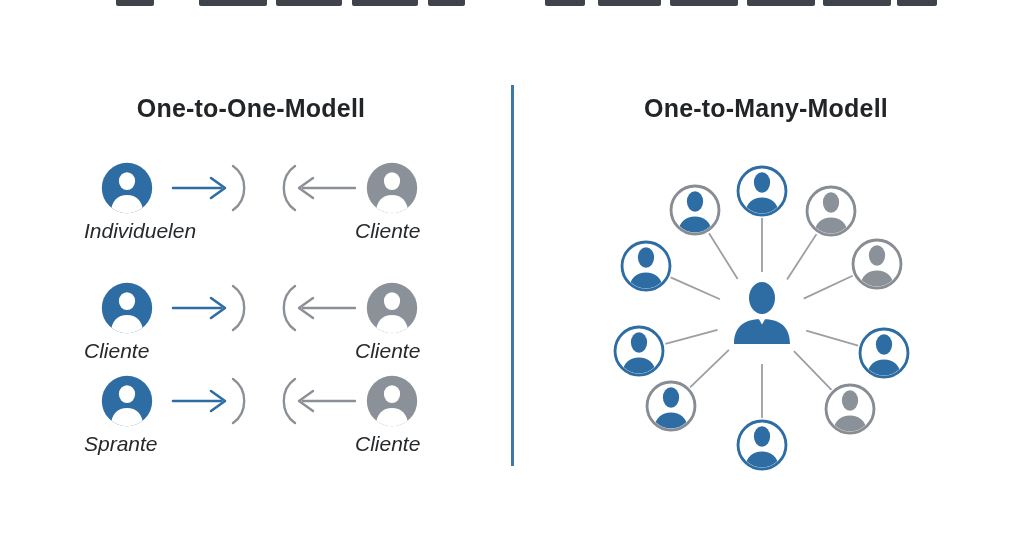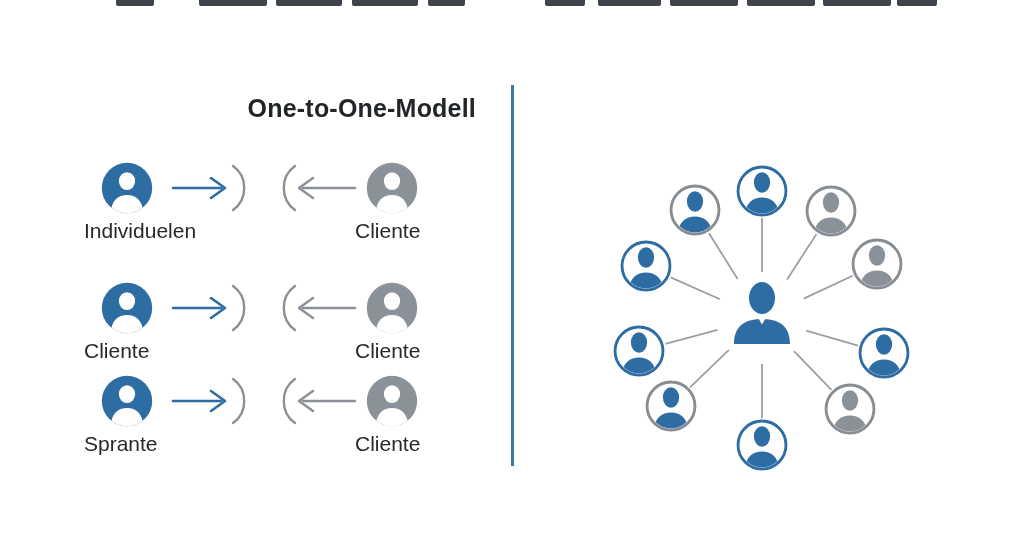--- a/index.html
+++ b/index.html
@@ -2,25 +2,25 @@
 <html style="--background: #ffffff; --blue: #2e6da4; --gray-person: #8b9198; --gray-ring: #878d93; --line-gray: #9b9fa3; --arrow-gray: #8b9096; --divider-blue: #3c79a4; --title-color: #222528; --label-color: #26292c; --fragment-color: #3f434a;"><head>
 <meta charset="utf-8">
 <style>
   html,body { margin:0; padding:0; }
   .canvas {
     position:relative; width:1024px; height:558px;
     background:var(--background,#fff); overflow:hidden;
     font-family:"Liberation Sans", sans-serif;
   }
   .fragment { position:absolute; top:0; height:6px; background:var(--fragment-color); border-radius:0 0 2px 2px; }
-  .title { position:absolute; top:73px; font-size:25px; font-weight:bold; color:var(--title-color); text-align:right; letter-spacing:.2px; }
+  .title { position:absolute; top:73px; font-size:25px; font-weight:bold; color:var(--title-color); text-align:center; letter-spacing:.2px; }
   .title-left  { left:26px;  width:450px; }
   .title-right { left:540px; width:452px; }
   .divider { position:absolute; left:511px; top:85px; width:3px; height:381px; background:var(--divider-blue); }
-  .row { position:absolute; left:0; width:511px; height:96px; }
+  .row { position:absolute; left:0; width:511px; height:96px;font-style:italic; }
   .row1 { top:159px; } .row2 { top:279px; } .row3 { top:372px; }
   .avatar { position:absolute; width:52px; height:52px; top:3px; }
   .avatar-left  { left:101px; }
   .avatar-right { left:366px; }
   .arrows { position:absolute; left:170px; top:0; width:188px; height:58px; }
   .label { position:absolute; top:60px; font-size:21px; color:var(--label-color); white-space:nowrap; }
   .label-left  { left:84px; }
   .label-right { left:355px; }
   .disc-blue { fill:var(--blue); }
   .disc-gray { fill:var(--gray-person); }
@@ -48,20 +48,21 @@
       <div class="fragment" style="left: 428px; width: 37px;"></div>
       <div class="fragment" style="left: 545px; width: 40px;"></div>
       <div class="fragment" style="left: 598px; width: 63px;"></div>
       <div class="fragment" style="left: 670px; width: 68px;"></div>
       <div class="fragment" style="left: 747px; width: 68px;"></div>
       <div class="fragment" style="left: 823px; width: 68px;"></div>
       <div class="fragment" style="left: 897px; width: 40px;"></div>
     </div>
 
   <h2 class="title title-left">One-to-One-Modell</h2>
+  <h2 class="title title-right">One-to-Many-Modell</h2>
 
   <div class="divider"></div>
 
   <div class="row row1">
     <svg class="avatar avatar-left" viewBox="0 0 64 64">
       <clipPath id="cL1">
           <circle cx="32" cy="32" r="31"></circle>
         </clipPath>
       <circle class="disc-blue" cx="32" cy="32" r="31"></circle>
       <g clip-path="url(#cL1)">

